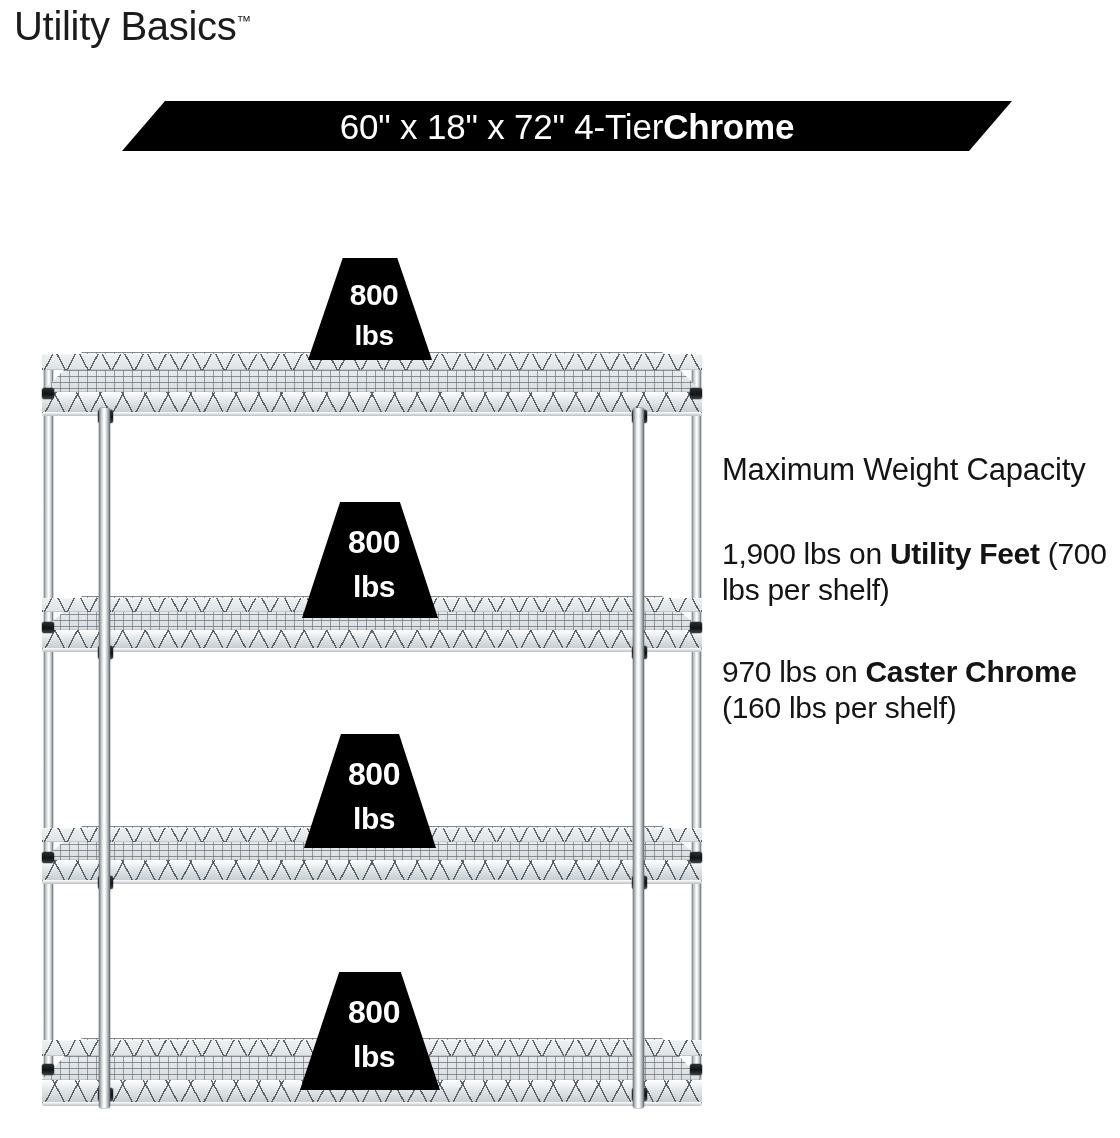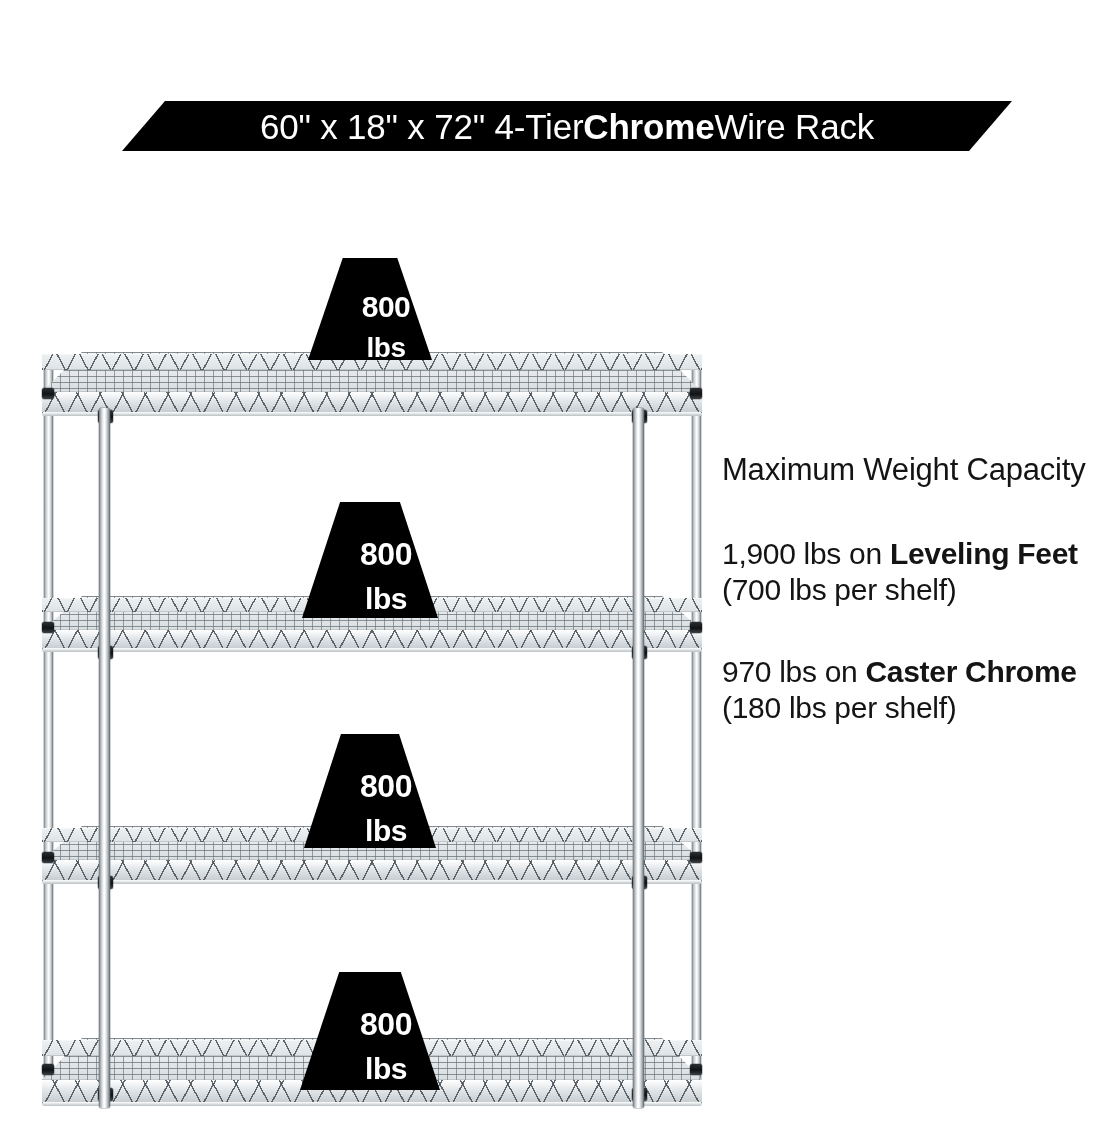--- a/index.html
+++ b/index.html
@@ -122,37 +122,38 @@
     border-radius:2px;
   }
 
   
   .badge{position:absolute;color:#ffffff;}
   .badge .tz{
     position:absolute;inset:0;background:#000000;
     clip-path:polygon(28% 0, 72% 0, 100% 100%, 0 100%);
   }
   .badge .v{
-    position:absolute;left:16px;width:100%;text-align:center;
+    position:absolute;left:4px;width:100%;text-align:center;
     font-weight:700;line-height:1;letter-spacing:-0.5px;
     text-shadow:0 0 2px rgba(0,0,0,.6);
-    margin-top:12px;
   }
 </style>
 </head>
 <body>
 
 <div class="stage">
 
+  <div id="brand">
+    <span>Utility Basics</span><span class="tm">™</span>
+  </div>
 
   <div id="banner">
     <div id="banner-text">
       <span>60" x 18" x 72" 4-Tier </span>
         <b>Chrome</b>
-        <span> Wire Rack</span>
     </div>
   </div>
 
   <div id="rack">
 
     <div class="post back" style="left:44px;top:360px;height:740px;"></div>
     <div class="post back" style="left:692px;top:360px;height:740px;"></div>
 
     <div class="shelf" style="left:42px;top:352px;width:660px;height:76px;">
       <div class="deck" style="--bx:40px;left:0;top:0;width:660px;height:40px;">
@@ -257,18 +258,18 @@
       <div class="tz"></div>
       <div class="v" style="top:24px;font-size:32px;">800</div>
       <div class="v" style="top:70px;font-size:30px;">lbs</div>
     </div>
 
   </div>
 
   <div id="copy">
     <p class="head">Maximum Weight Capacity</p>
 
-    <p class="para p1"><span>1,900 lbs on </span><b>Leveling Feet</b><span> (700 lbs per shelf)</span></p>
-
-    <p class="para p2"><span>970 lbs on </span><b>Caster Chrome</b><span> (180 lbs per shelf)</span></p>
+    <p class="para p1"><span>1,900 lbs on </span><b>Utility Feet</b><span> (700 lbs per shelf)</span></p>
+
+    <p class="para p2"><span>970 lbs on </span><b>Caster Chrome</b><span> (160 lbs per shelf)</span></p>
   </div>
 
 </div>
 
 </body></html>

